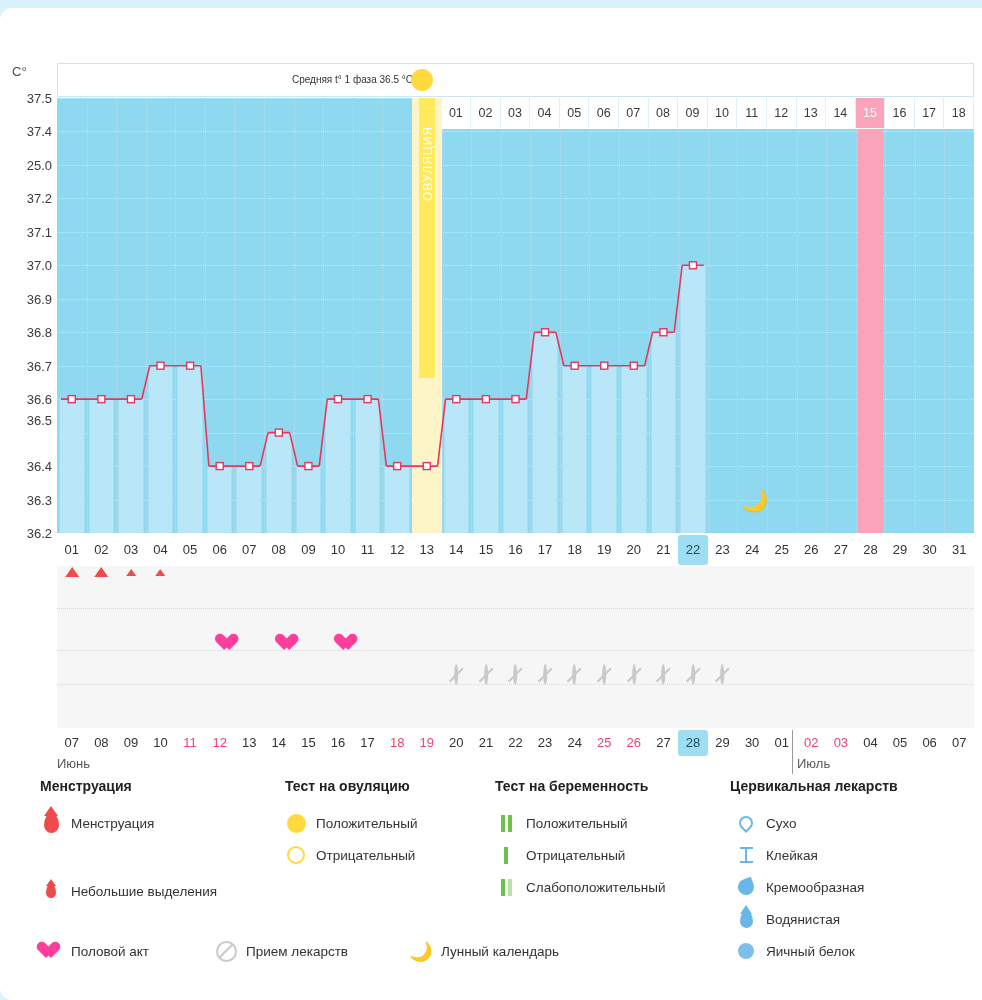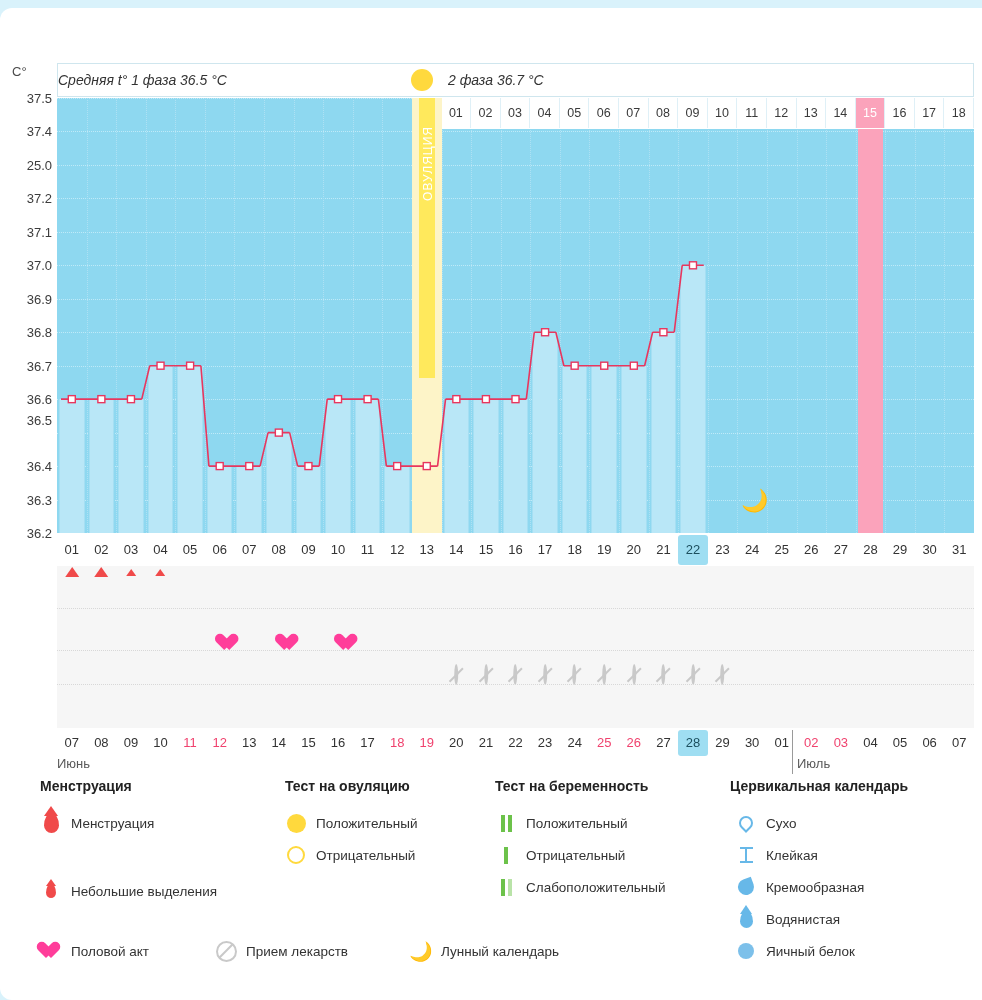--- a/index.html
+++ b/index.html
@@ -48,23 +48,22 @@
   .phase-bar {
     position: absolute;
     left: 57px; top: 55px;
     width: 917px; height: 34px;
     border: 1px solid #cfe6ee;
     background: #ffffff;
   }
   .phase-label {
     position: absolute;
     top: 0; height: 32px; line-height: 32px;
-    font-size: 14px; color: #333;
-    text-align: left;
-    font-style: italic;
+    font-size: 10px; color: #333;
+    text-align: right;
   }
   .ovul-dot {
     position: absolute;
     left: 411px; top: 61px;
     width: 22px; height: 22px;
     border-radius: 50%;
     background: #ffd93d;
   }
 
   .plot {
@@ -362,21 +361,20 @@
           <div class="ytick" style="top: 357.692px;">36.7</div>
           <div class="ytick" style="top: 391.154px; text-align: right;">36.6</div>
           <div class="ytick" style="top: 412px;">36.5</div>
           <div class="ytick" style="top: 458.077px;">36.4</div>
           <div class="ytick" style="top: 491.538px;">36.3</div>
           <div class="ytick" style="top: 525px;">36.2</div>
         </div>
 
       <div class="phase-bar">
         <div class="phase-label" id="ph1" style="left:0; width:355px;">Средняя t° 1 фаза 36.5 °C</div>
-        <div class="phase-label" id="ph2" style="left:390px; width:150px;">2 фаза 36.7 °C</div>
       </div>
       <div class="ovul-dot"></div>
 
       <div class="plot" id="plot">
 
       <div class="gridline" style="top: 0px;"></div>
           <div class="gridline" style="top: 33.4615px;"></div>
           <div class="gridline" style="top: 66.9231px;"></div>
           <div class="gridline" style="top: 100.385px;"></div>
           <div class="gridline" style="top: 133.846px;"></div>
@@ -640,21 +638,21 @@
       <div class="lg-item" style="left:455px; top:98px;">
         <span class="lg-icon">
             <span class="test-bars">
               <i class="tb"></i>
               <i class="tb faint"></i>
             </span>
           </span>
         <span>Слабоположительный</span>
       </div>
 
-      <div class="lg-title" style="left:690px; top:0;">Цервикальная календарь</div>
+      <div class="lg-title" style="left:690px; top:0;">Цервикальная лекарств</div>
       <div class="lg-item" style="left:695px; top:34px;">
         <span class="lg-icon">
             <span class="cm-dry"></span>
           </span>
         <span>Сухо</span>
       </div>
       <div class="lg-item" style="left:695px; top:66px;">
         <span class="lg-icon">
             <span class="cm-sticky"></span>
           </span>

